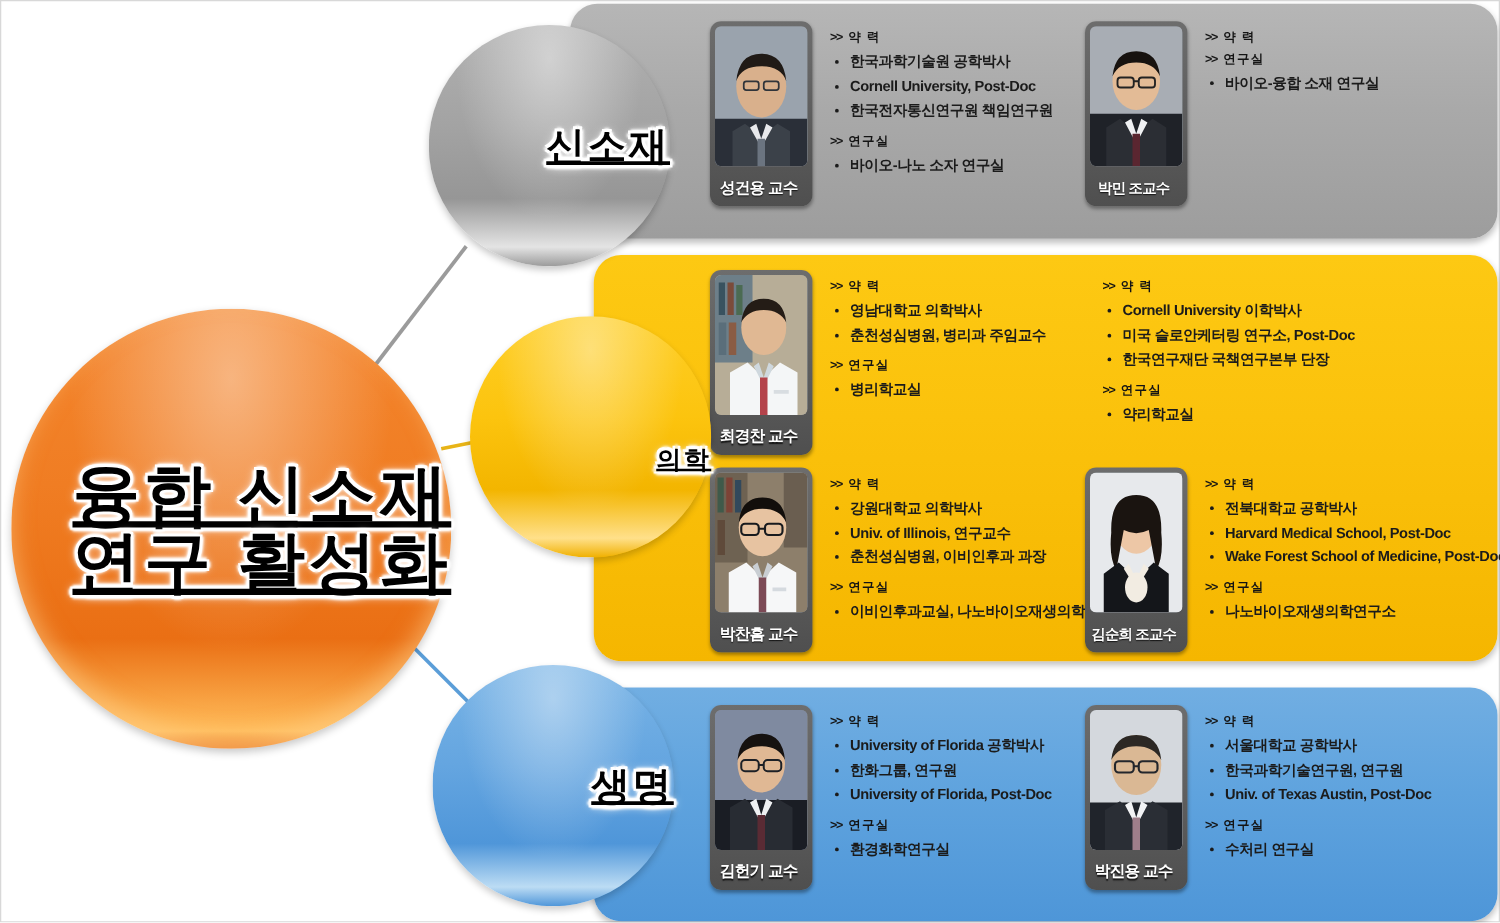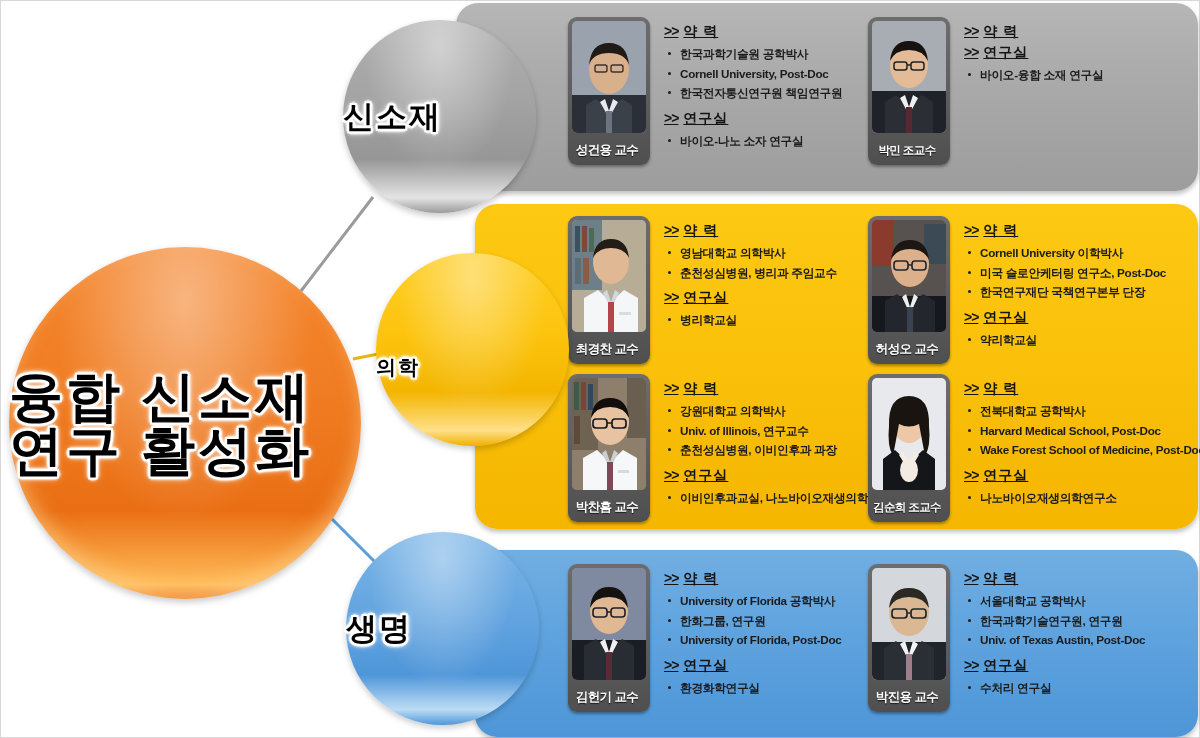--- a/index.html
+++ b/index.html
@@ -57,42 +57,43 @@
     display:flex;align-items:center;justify-content:center;
     color:#fff;font-size:12.5px;font-weight:bold;
     letter-spacing:-0.6px;white-space:nowrap;
     text-shadow:0 1px 1px rgba(0,0,0,.8);
   }
   .photo-name.small{font-size:11.5px;}
 
   
   .info{margin-left:14px;padding-top:6px;}
   .sec-title{
-    font-size:14px;font-weight:bold;color:#141414;
-    letter-spacing:-0.5px;margin:0 0 3px 0;white-space:nowrap;text-decoration:underline;
+    font-size:10px;font-weight:bold;color:#141414;
+    letter-spacing:-0.5px;margin:0 0 3px 0;white-space:nowrap;
   }
   .sec-title .chev{letter-spacing:-1px;margin-right:5px;}
   .sec-title .sp{letter-spacing:1px;}
   ul.items{list-style:none;margin:0 0 7px 0;padding:0;}
   ul.items li{
     position:relative;padding-left:16px;
     font-size:11.7px;font-weight:bold;color:#1b1b1b;
     letter-spacing:-0.3px;line-height:19.5px;white-space:nowrap;
   }
   ul.items li:before{
     content:"";position:absolute;left:4px;top:8px;
     width:3px;height:3px;background:#1b1b1b;border-radius:50%;
   }
   .lab-list li{line-height:20px;}
 
   
   .circle{
     position:absolute;border-radius:50%;
-    display:flex;align-items:center;justify-content:flex-start;
+    display:flex;align-items:center;justify-content:flex-end;
     box-sizing:border-box;
+    text-decoration:underline;
   }
   .circle .lbl{
     font-weight:bold;color:#000;white-space:nowrap;
     text-shadow:
       -2px -2px 0 #fff, 2px -2px 0 #fff, -2px 2px 0 #fff, 2px 2px 0 #fff,
       -3px 0 2px #fff, 3px 0 2px #fff, 0 -3px 2px #fff, 0 3px 2px #fff,
       0 0 6px #fff, 0 0 9px #fff;
     letter-spacing:2px;
   }
 
@@ -249,39 +250,20 @@
         <div class="sec-title">
           <span class="chev">&gt;&gt;</span><span class="sp">연구실</span>
         </div>
         <ul class="items lab-list">
           <li>병리학교실</li>
         </ul>
       </div>
     </div>
 
     <div class="card" style="left:393px;top:12px;">
-      <div class="photo-frame">
-        <div class="photo-img">
-          <svg width="74" height="112" viewBox="0 0 74 112">
-            <rect width="74" height="112" fill="#575250"></rect>
-            <rect x="0" y="0" width="22" height="46" fill="#8b3a2e"></rect>
-            <rect x="52" y="4" width="22" height="40" fill="#3c4a55"></rect>
-            <rect y="76" width="74" height="36" fill="#15181d"></rect>
-            <ellipse cx="38" cy="44" rx="19" ry="23" fill="#dcb08a"></ellipse>
-            <path d="M19 40 q2-20 19-20 q17 0 19 20 q-5-11-19-11 q-14 0-19 11z" fill="#1c1713"></path>
-            <path d="M25 74 l13 12 l13-12 l12 7 v31 h-50 v-31z" fill="#23262c"></path>
-            <path d="M34 74 l4 13 l4-13 l4 3 l-8 17 l-8-17z" fill="#eceef0"></path>
-            <rect x="35" y="87" width="6" height="25" fill="#3a4352"></rect>
-            <rect x="22" y="41" width="14" height="9" rx="3" fill="none" stroke="#20242a" stroke-width="1.6"></rect>
-            <rect x="40" y="41" width="14" height="9" rx="3" fill="none" stroke="#20242a" stroke-width="1.6"></rect>
-            <line x1="36" y1="45" x2="40" y2="45" stroke="#20242a" stroke-width="1.6"></line>
-          </svg>
-        </div>
-        <div class="photo-name">허성오 교수</div>
-      </div>
       <div class="info">
         <div class="sec-title">
           <span class="chev">&gt;&gt;</span><span class="sp">약 력</span>
         </div>
         <ul class="items">
           <li>Cornell University 이학박사</li>
           <li>미국 슬로안케터링 연구소, Post-Doc</li>
           <li>한국연구재단 국책연구본부 단장</li>
         </ul>
         <div class="sec-title">

